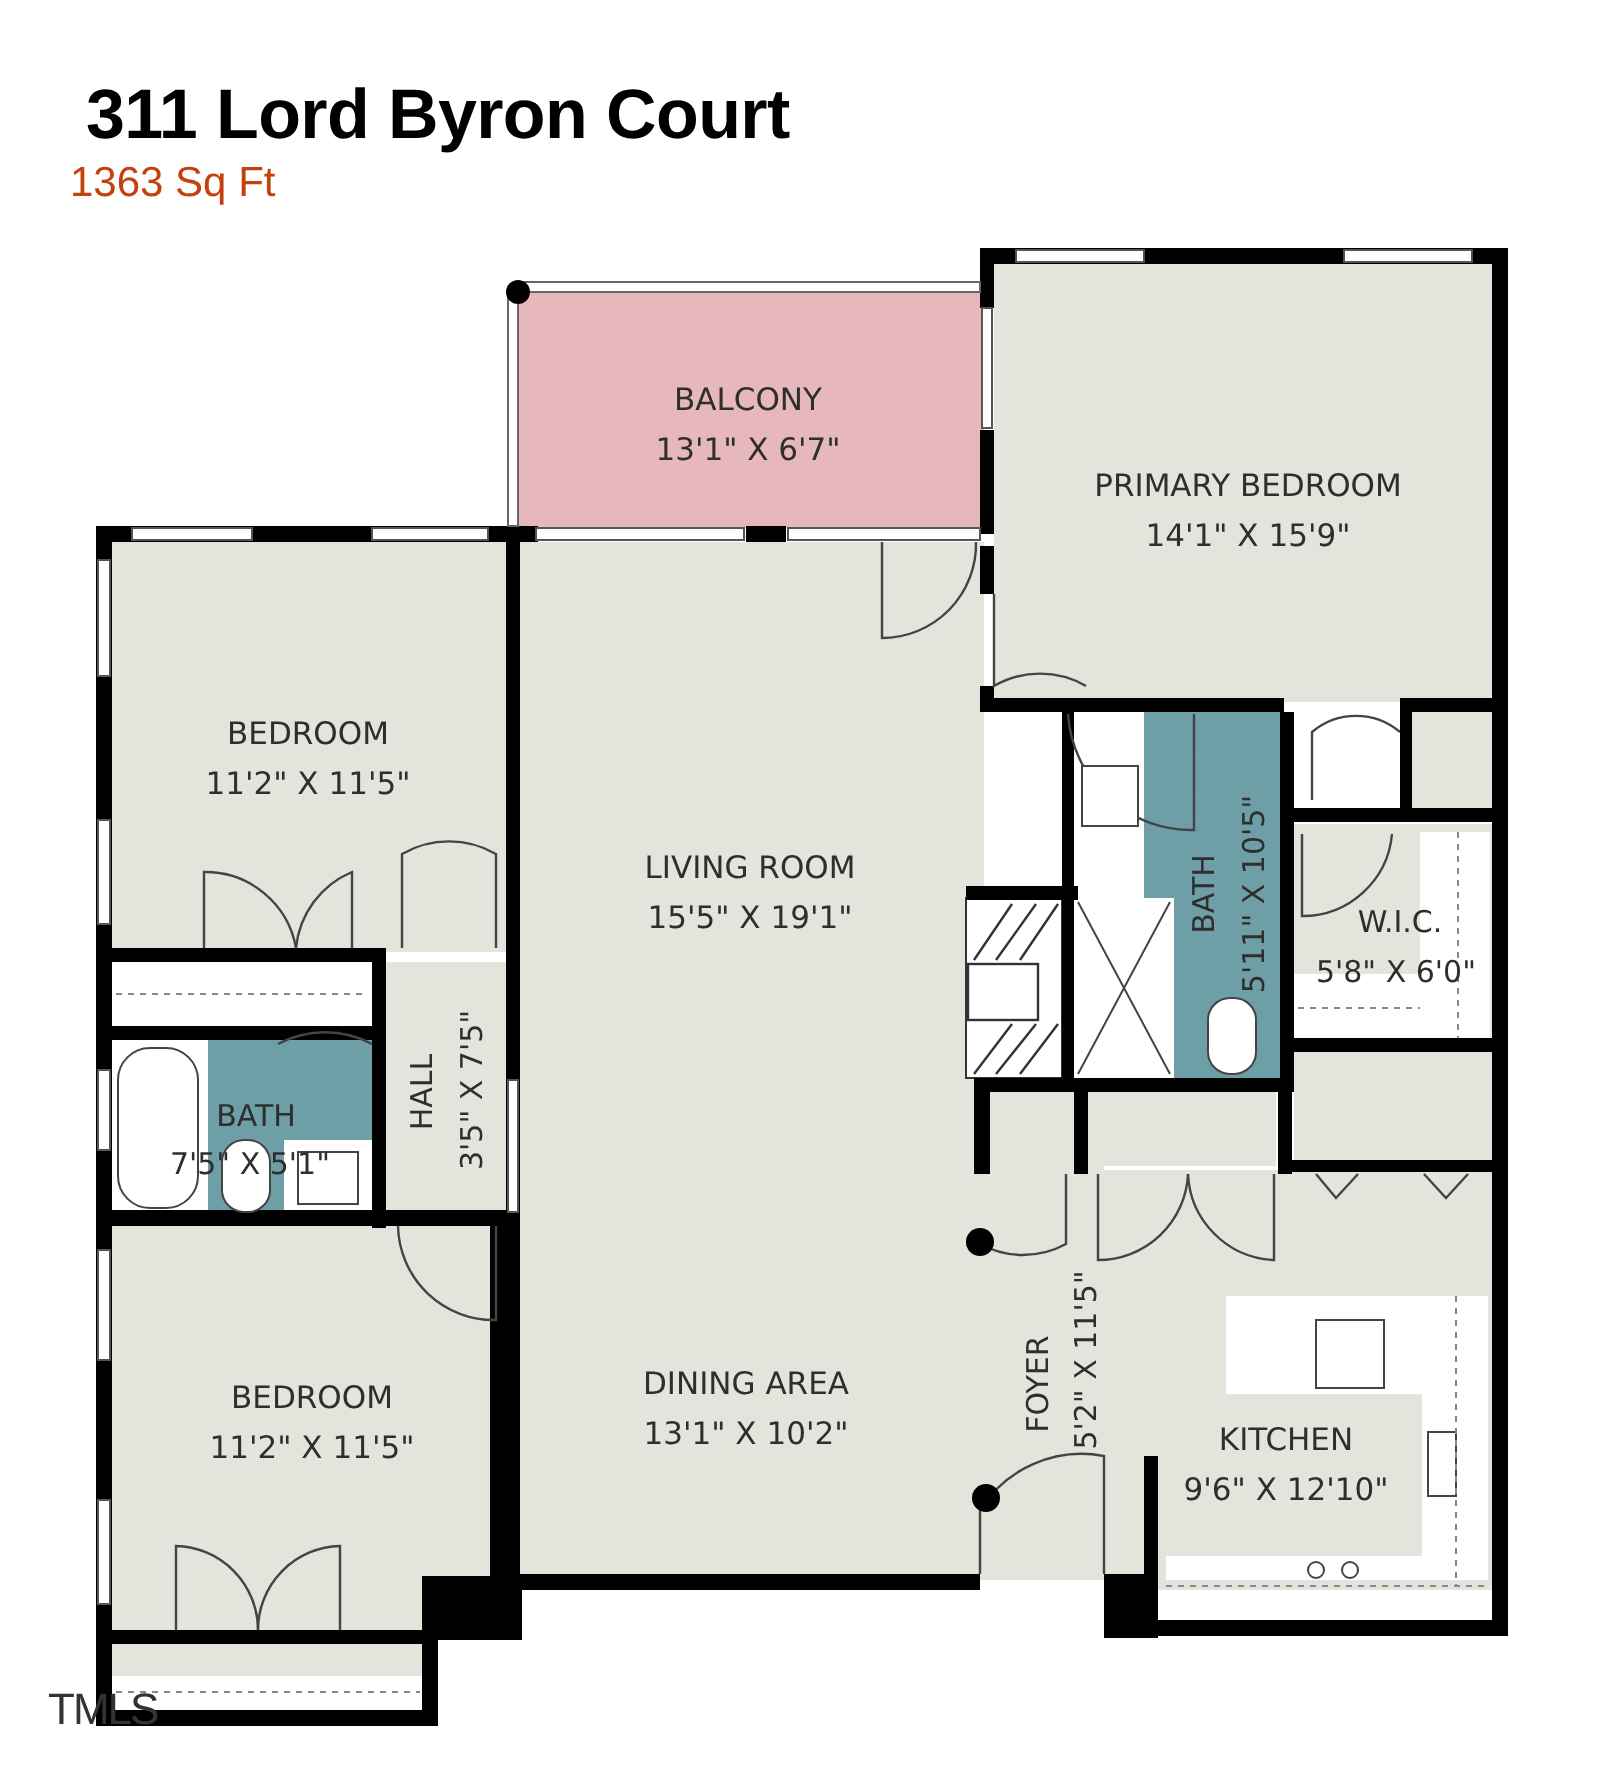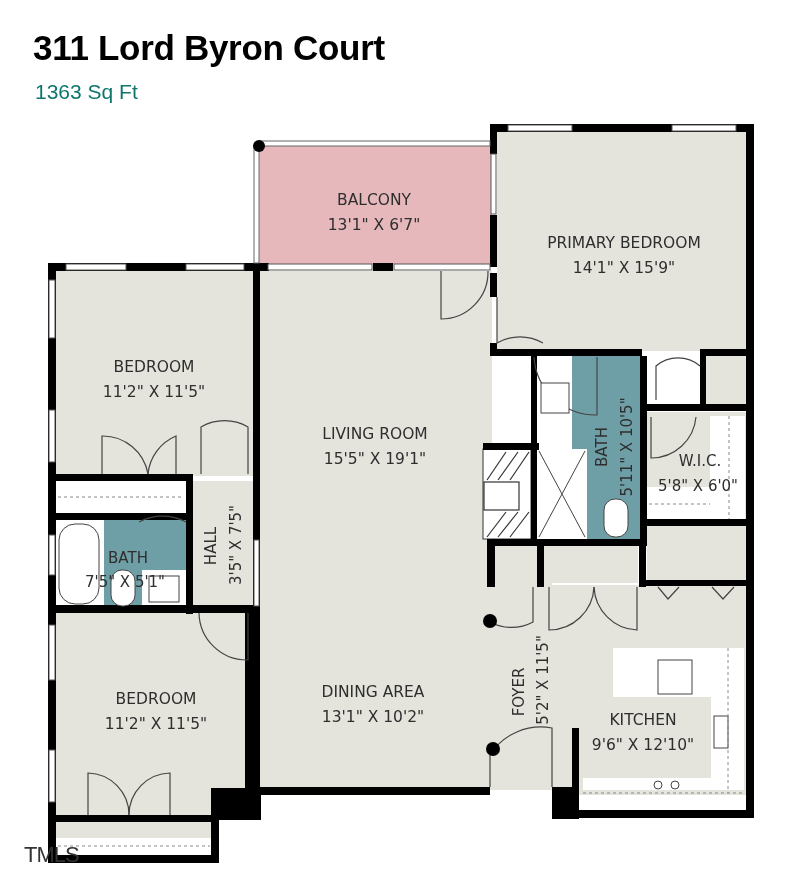--- a/index.html
+++ b/index.html
@@ -1,18 +1,18 @@
 <!DOCTYPE html>
 <html><head>
   <meta charset="utf-8">
   <style>
     html, body { margin: 0; padding: 0; background: #ffffff; }
     body { width: 800px; height: 894px; position: relative; overflow: hidden; font-family: "Liberation Sans", sans-serif; }
-    .title { position: absolute; left: 33px; top: 28px; font-size: 35px; font-weight: bold; color: #000; letter-spacing: -0.3px; margin: 0; }
-    .subtitle { position: absolute; left: 35px; top: 80px; font-size: 21px; color: #0f766e; margin: 0; }
+    .title { position: absolute; left: 33px; top: 28px; font-size: 35px; font-weight: bold; color: #000; letter-spacing: -0.3px; margin: 10px; }
+    .subtitle { position: absolute; left: 35px; top: 80px; font-size: 21px; color: #c2410c; margin: 0; }
     .plan { position: absolute; left: 0; top: 0; }
     .lbl { font-family: "DejaVu Sans", sans-serif; font-size: 15.5px; fill: #2e2e2e; text-anchor: middle; }
     .lbl-sm { font-family: "DejaVu Sans", sans-serif; font-size: 15px; fill: #2e2e2e; text-anchor: middle; }
     .watermark { position: absolute; left: 0; top: 842px; font-size: 22px; color: #333; letter-spacing: -1px; padding-left: 24px; }
   </style>
 </head>
 <body>
 
 <h1 class="title">311 Lord Byron Court</h1>
 <p class="subtitle">1363 Sq Ft</p>

